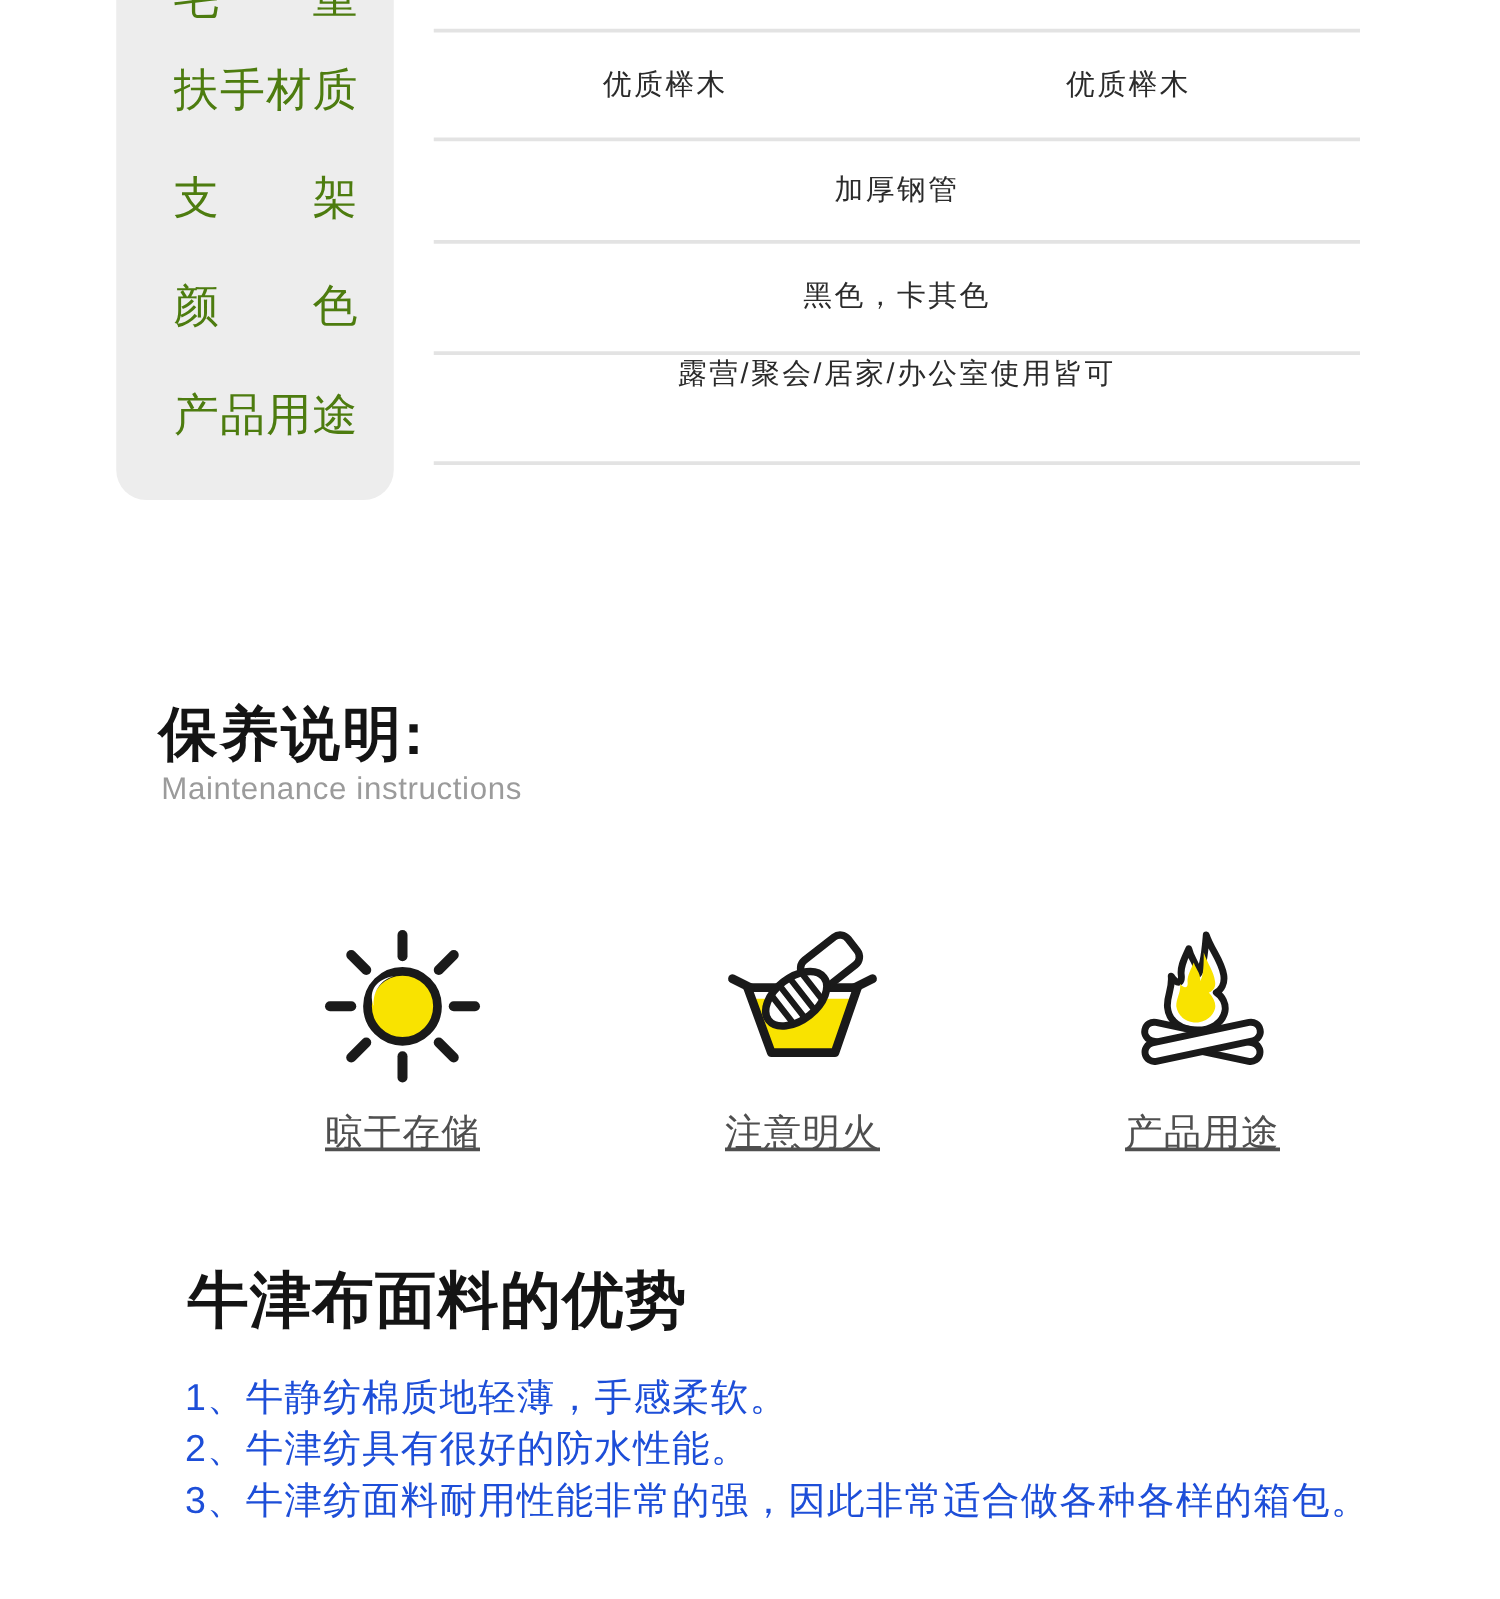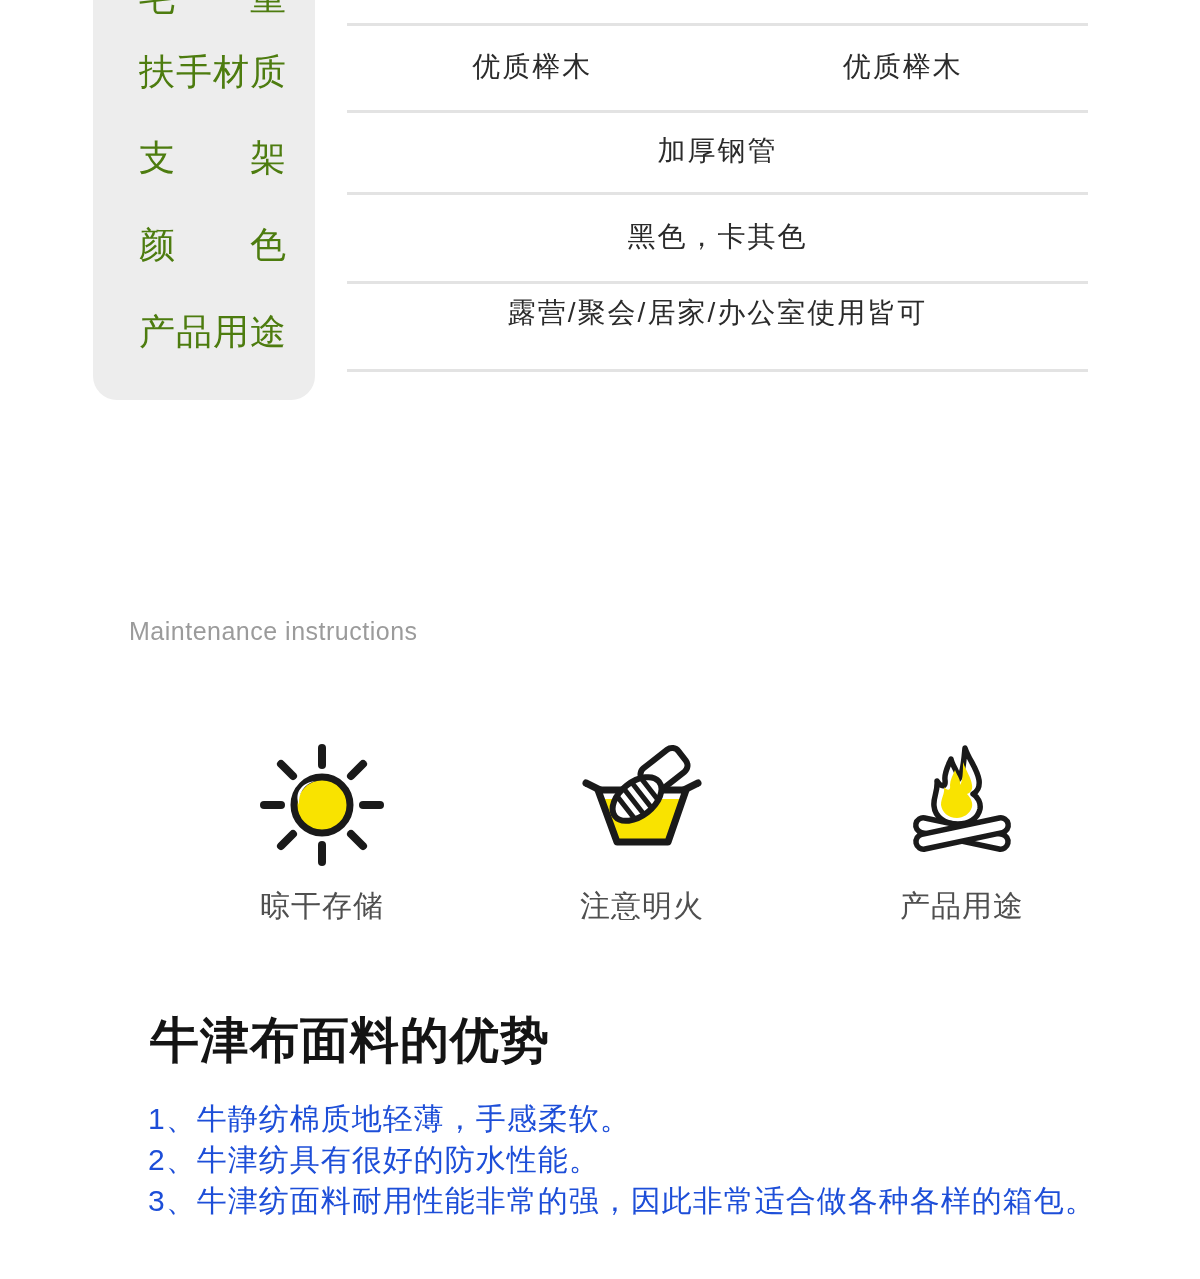--- a/index.html
+++ b/index.html
@@ -13,37 +13,37 @@
     background:#ededed; border-radius:24px; }
   .spec-label { position:absolute; left:125px; width:147px; height:36px; line-height:36px;
     font-size:36px; color:#4d7c0f; text-align:justify; text-align-last:justify;margin-left:14px; }
   .lbl-0 { top:-20px; } .lbl-1 { top:54px; } .lbl-2 { top:140px; }
   .lbl-3 { top:227px; } .lbl-4 { top:314px; }
   .divider { position:absolute; left:347px; width:741px; height:3px; background:#e3e3e3; }
   .div-0 { top:23px; } .div-1 { top:110px; } .div-2 { top:192px; }
   .div-3 { top:281px; } .div-4 { top:369px; }
   .spec-row { position:absolute; left:347px; width:741px; display:flex;
     align-items:center; justify-content:center;
-    font-size:28px; font-weight:500; color:#2b2b2b; letter-spacing:2px; }
+    font-size:23px; font-weight:500; color:#2b2b2b; letter-spacing:2px; }
   .row-1 { top:24px; height:86px; }
   .row-2 { top:110px; height:82px; }
   .row-3 { top:192px; height:89px; }
-  .row-4 { top:281px; height:64px; }
+  .row-4 { top:266px; height:64px; }
   .half { flex:1; text-align:center; }
 
   
   .maint-title { position:absolute; left:127px; top:556px; font-size:47px; font-weight:700;
     color:#141414; letter-spacing:2px; }
   .maint-sub { position:absolute; left:129px; top:617px; font-size:25px; color:#9b9b9b;
     letter-spacing:0.5px; }
   .care-row { position:absolute; left:222px; top:742px; width:840px; display:flex;
     justify-content:space-between; }
   .care-item { width:200px; display:flex; flex-direction:column; align-items:center; }
   .care-item svg { width:130px; height:130px; display:block; }
-  .care-label { margin-top:14px; font-size:30px; color:#4f4f4f; letter-spacing:1px; }
+  .care-label { margin-top:14px; font-size:30px; color:#4f4f4f; letter-spacing:1px;text-decoration:underline; }
 
   
   .fabric-title { position:absolute; left:150px; top:1008px; font-size:49px; font-weight:700;
     color:#141414; letter-spacing:1px; }
   .fabric-list { position:absolute; left:148px; top:1098px; width:1000px; }
   .fabric-point { font-size:30px; color:#1d4ed8; line-height:41px; letter-spacing:1px; }
 </style>
 </head>
 <body>
 
@@ -66,20 +66,21 @@
 
     <div class="spec-row row-1">
       <span class="half">优质榉木</span>
       <span class="half">优质榉木</span>
     </div>
     <div class="spec-row row-3">黑色，卡其色</div>
     <div class="spec-row row-2">加厚钢管</div>
     <div class="spec-row row-4">露营/聚会/居家/办公室使用皆可</div>
   </div>
 
+  <div class="maint-title">保养说明:</div>
   <div class="maint-sub">Maintenance instructions</div>
 
   <div class="care-row">
 
     <div class="care-item">
       <span>
         <svg viewBox="0 0 130 130">
           <g stroke="#1a1a1a" stroke-width="8" stroke-linecap="round">
             <line x1="65" y1="6" x2="65" y2="23"></line>
             <line x1="65" y1="103" x2="65" y2="120"></line>

